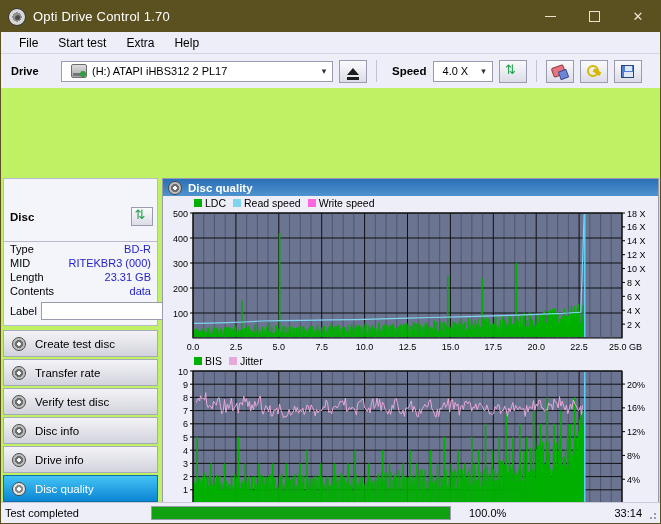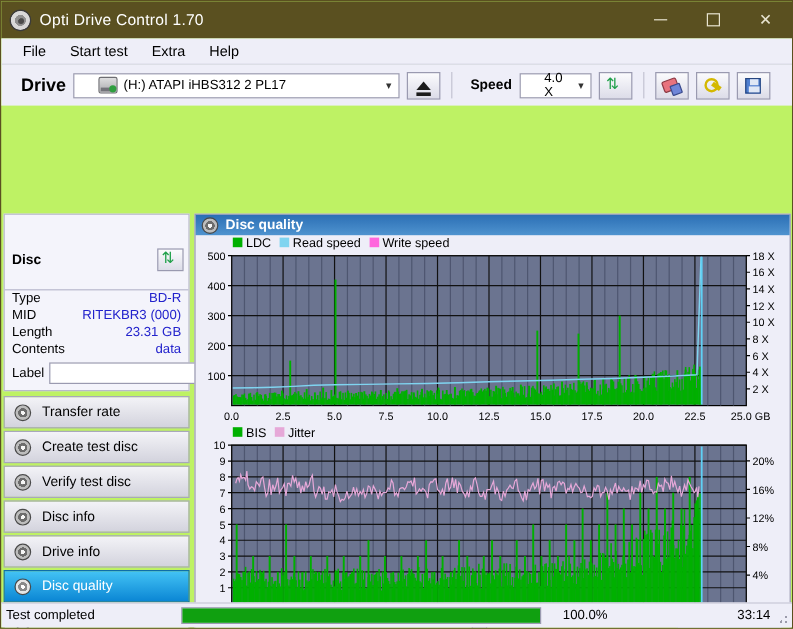--- a/index.html
+++ b/index.html
@@ -46,25 +46,25 @@
   #menubar {
     height: 22px; background:#eeeef8; display:flex; align-items:center;
     padding-left: 8px; gap: 0px; border-bottom:1px solid #d5d5e4;
   }
   .menu-item { padding: 2px 10px; font-size: 12px; color:#000;text-align:center; }
   
   #drivebar {
     height: 34px; display:flex; align-items:center; padding: 0 6px;
     background:#eeeef8; gap:6px;
   }
-  #drive-label { font-weight:bold; font-size:15px; width:48px; padding-left:4px;text-align:right;}
+  #drive-label { font-weight:bold; font-size:11px; width:48px; padding-left:4px;}
   .combo {
     height:21px; background:#fff; border:1px solid #9a9ab0;
     display:flex; align-items:center; font-size:11px; position:relative;
-    padding-left:20px;
+    padding-left:9px;
   }
   .combo .arrow {
     margin-left:auto; width:16px; text-align:center; color:#333; font-size:9px;
   }
   #drive-combo { width:272px; }
   #drive-icon {
     width:16px;height:14px;margin-right:5px;
     background: linear-gradient(#dededf,#a9a9ad);
     border:1px solid #6d6d72; border-radius:2px; position:relative; flex:none;
   }
@@ -290,25 +290,25 @@
           <input id="label-input" type="text" value="" style="">
           <div class="small-btn">
             <div class="cdicon"></div>
           </div>
         </div>
       </div>
 
       <div id="nav">
         <div class="nav-btn">
           <span class="disc-glyph"></span>
-          <span>Transfer rate</span>
+          <span>Create test disc</span>
         </div>
         <div class="nav-btn">
           <span class="disc-glyph"></span>
-          <span>Create test disc</span>
+          <span>Transfer rate</span>
         </div>
         <div class="nav-btn">
           <span class="disc-glyph"></span>
           <span>Verify test disc</span>
         </div>
         <div class="nav-btn">
           <span class="disc-glyph"></span>
           <span>Disc info</span>
         </div>
         <div class="nav-btn">

